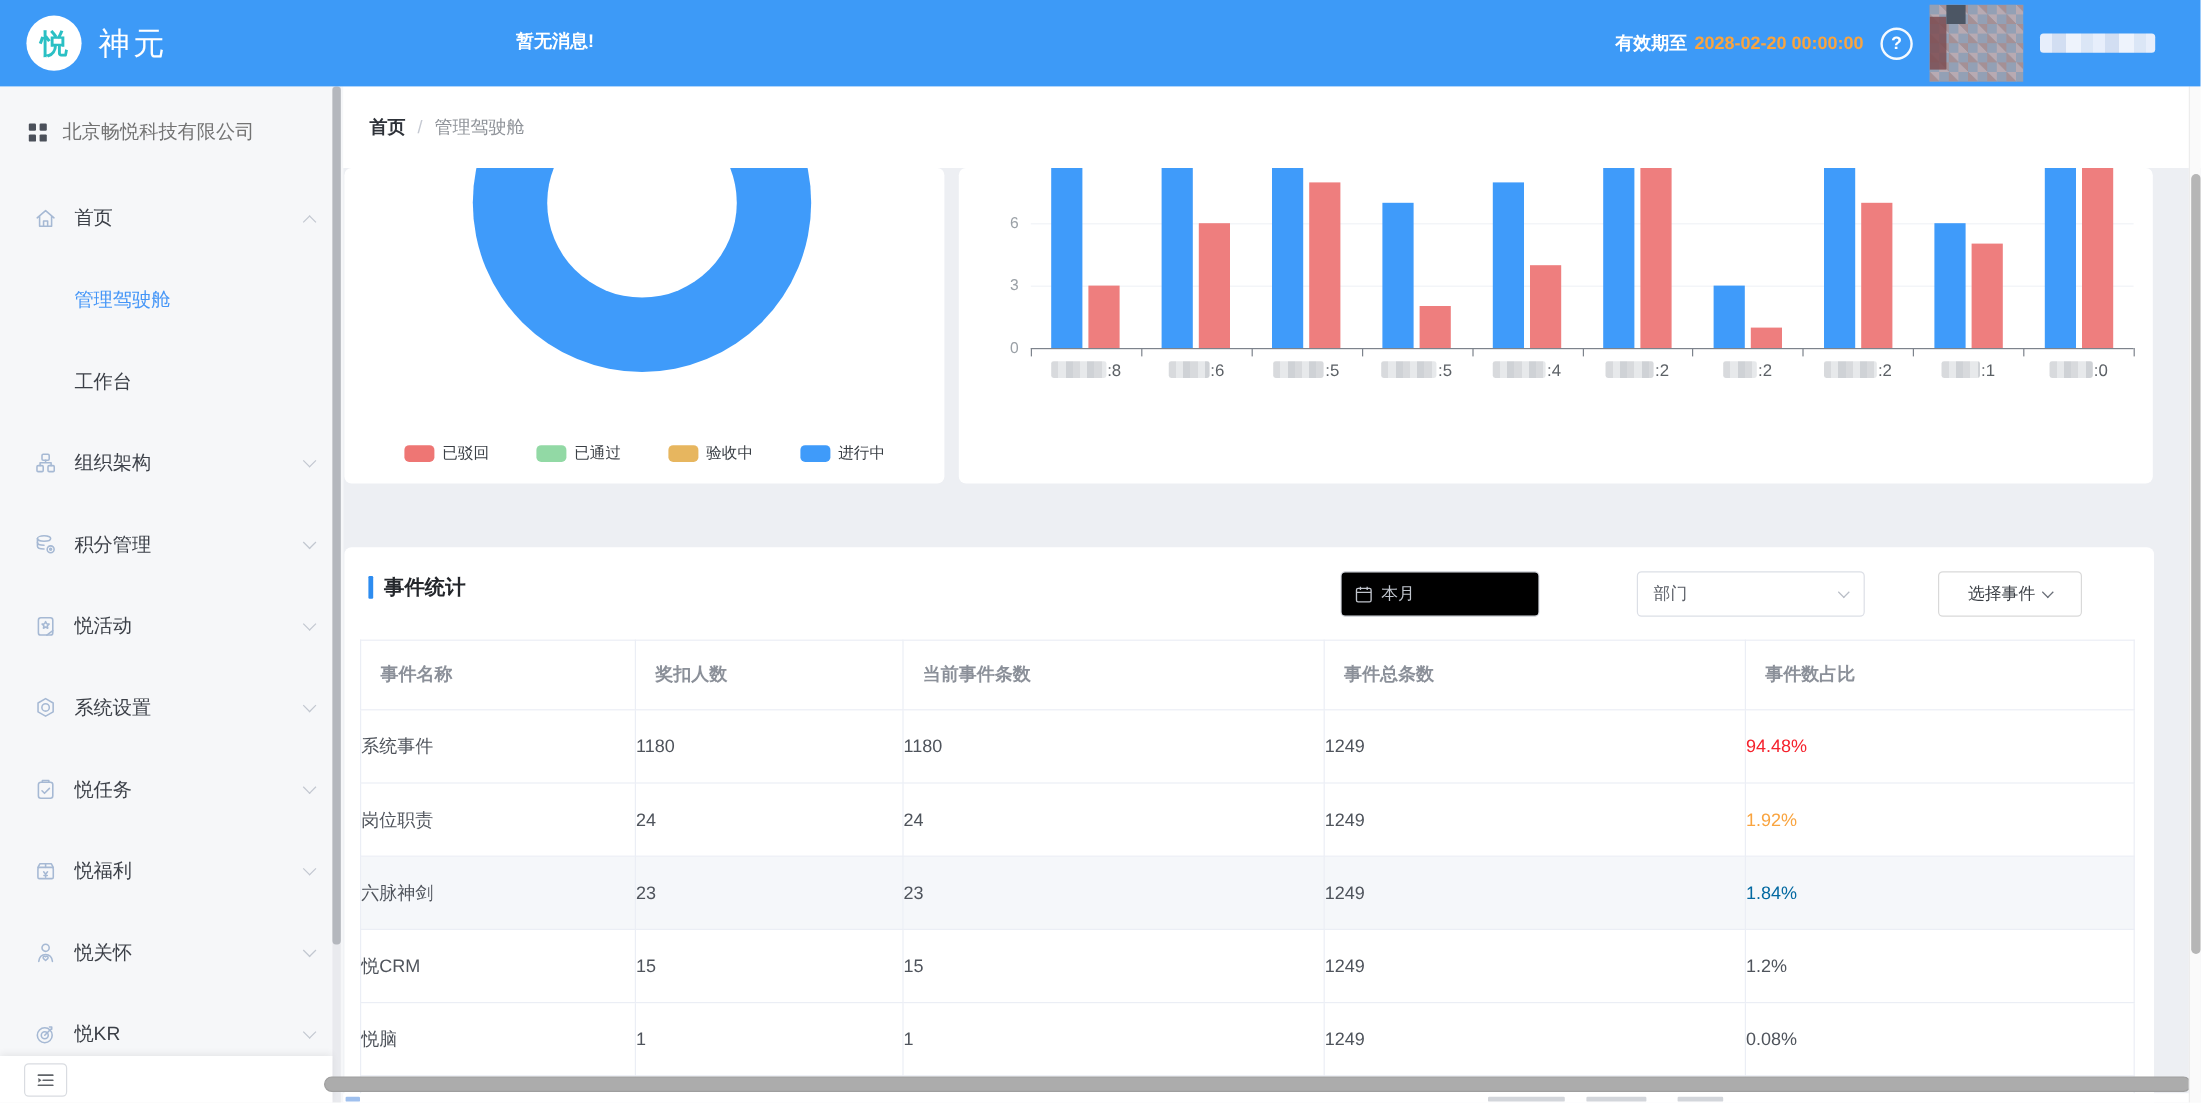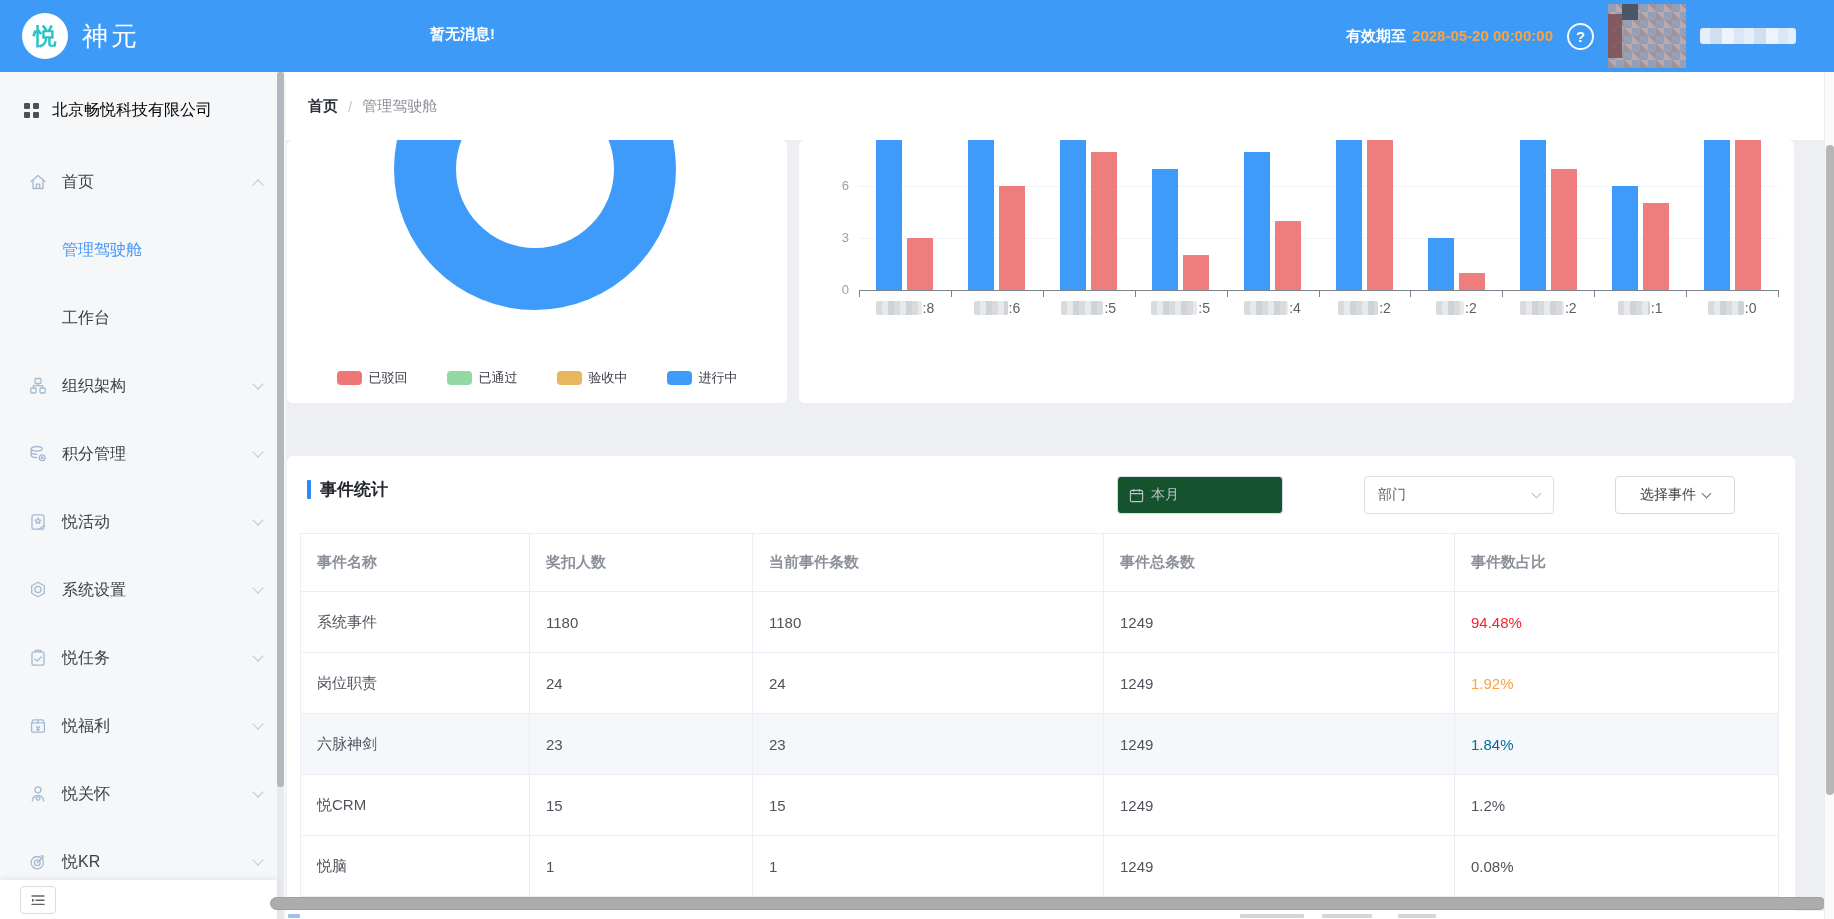--- a/index.html
+++ b/index.html
@@ -28,21 +28,21 @@
   .avatar-blur .a1 { position:absolute; left:0; top:10px; width:14px; height:44px; background:#7d4e52; opacity:.85; }
   .avatar-blur .a2 { position:absolute; left:14px; top:0; width:16px; height:16px; background:#4c5664; }
   .name-blur { width:96px; height:16px; border-radius:3px;
     background:repeating-linear-gradient(90deg,#e7eefb 0 10px,#d2def2 10px 22px,#eef3fc 22px 34px,#dbe6f6 34px 44px); }
 
   
   .sidebar { position:absolute; left:0; top:72px; width:286px; height:847px; background:#f6f7f9; z-index:20; }
   .side-scroll { position:absolute; left:277px; top:0; width:7px; height:847px; background:#e9eaee; }
   .side-scroll .thumb { position:absolute; left:0; top:0; width:7px; height:715px; background:#b4b7bd; border-radius:3px; }
   .company-row { height:76px; display:flex; align-items:center; padding-left:24px; gap:13px;
-                 color:#000000; font-size:16px; }
+                 color:#737373; font-size:16px; }
   .grid-icon { width:15px; height:15px; display:grid; grid-template-columns:6px 6px; grid-template-rows:6px 6px; gap:3px; }
   .grid-icon i { background:#4b505a; border-radius:1px; }
   .nav-item { height:68px; display:flex; align-items:center; padding-left:28px; padding-right:24px;
               font-size:16px; color:#3c4048; cursor:pointer; }
   .nav-item .icon { width:20px; height:20px; margin-right:14px; flex:0 0 auto; }
   .nav-item .icon svg { stroke:#a6b9d4; fill:none; stroke-width:1.3; stroke-linecap:round; stroke-linejoin:round; }
   .nav-item .chev { margin-left:auto; width:8px; height:8px; border-right:1.5px solid #c2c7d0;
                     border-bottom:1.5px solid #c2c7d0; transform:rotate(45deg); margin-top:-4px; }
   .nav-item .chev.up { transform:rotate(-135deg); margin-top:6px; }
   .nav-item.child { padding-left:62px; }
@@ -84,36 +84,36 @@
   .xlabs { position:absolute; left:60px; right:16px; top:160px; display:flex; }
   .xlab { flex:1; display:flex; align-items:center; justify-content:center; font-size:14px; color:#5c6166; }
   .blur-block { height:14px; border-radius:2px; display:inline-block; margin-right:1px;
     background:repeating-linear-gradient(90deg,#d8dadd 0 6px,#e7e9eb 6px 12px,#cfd2d6 12px 18px); }
 
   
   .stat-title { position:absolute; left:20px; top:22px; display:flex; align-items:center; gap:9px; }
   .stat-title .bar { width:4px; height:19px; background:#2d8cf0; border-radius:1px; }
   .stat-title .txt { font-size:17px; font-weight:bold; color:#23262b; }
   .date-input { position:absolute; left:830px; top:20px; width:166px; height:38px; border:1px solid #dcdfe6;
-                border-radius:4px; background:#14532d; display:flex; align-items:center; padding-left:11px; gap:7px; cursor:text; }
+                border-radius:4px; background:#000000; display:flex; align-items:center; padding-left:11px; gap:7px; cursor:text; }
   .date-input .ph { font-size:14px; color:#bfc4cc; }
   .dept-select { position:absolute; left:1077px; top:20px; width:190px; height:38px; border:1px solid #dcdfe6;
                  border-radius:4px; background:#fff; display:flex; align-items:center; justify-content:space-between;
                  padding:0 13px; cursor:pointer; }
   .dept-select .val { font-size:14px; color:#5a5e66; }
   .event-btn { position:absolute; left:1328px; top:20px; width:120px; height:38px; border:1px solid #d9d9d9;
                border-radius:4px; background:#fff; display:flex; align-items:center; justify-content:center; gap:7px; cursor:pointer; }
   .event-btn .txt { font-size:14px; color:#3c4046; }
   .chev-sm { width:7px; height:7px; border-right:1.3px solid #b9bec7; border-bottom:1.3px solid #b9bec7;
              transform:rotate(45deg); margin-top:-3px; }
   .event-btn .chev-sm { border-color:#6a6f78; }
   .stat-table { position:absolute; left:13px; top:77px; width:1478px; border-collapse:collapse; table-layout:fixed; }
   .stat-table th { height:58px; text-align:left; padding-left:16px; font-size:15px; font-weight:bold; color:#8b9099;
                    border:1px solid #ebeef5; background:#fff; }
-  .stat-table td { height:61px; padding-left:16px; font-size:15px; color:#4f545c; border:1px solid #ebeef5; background:#fff; }
+  .stat-table td { height:61px; font-size:15px; color:#4f545c; border:1px solid #ebeef5; background:#fff; }
   .stat-table tr.hl td { background:#f5f7fa; }
   .stat-table tr.footer td { height:16px; }
 
   
   .bottom-strip { position:absolute; left:286px; top:911px; width:1548px; height:8px; background:#fff; z-index:25; }
   .hscroll { position:absolute; left:270px; top:897px; width:1556px; height:13px; border-radius:7px;
              background:#acacac; border:1px solid #9e9e9e; z-index:26; cursor:pointer; }
   .vtrack { position:absolute; left:1824px; top:72px; width:10px; height:847px; background:#fafafa;
             border-left:1px solid #ededed; z-index:27; }
   .vthumb { position:absolute; left:1px; top:73px; width:8px; height:650px; background:#b6b6b6; border-radius:4px; cursor:pointer; }
@@ -125,21 +125,21 @@
 <div class="app">
 
   <div class="topbar">
     <div class="logo-circle">
       <span>悦</span>
     </div>
     <div class="app-name">神元</div>
     <div class="notice">暂无消息!</div>
     <div class="topbar-right">
       <div class="validity">
-        <span>有效期至</span><span class="date">2028-05-20 00:00:00</span>
+        <span>有效期至</span><span class="date">2028-02-20 00:00:00</span>
       </div>
       <div class="help-circle">
         <span>?</span>
       </div>
       <div class="avatar-blur">
         <div class="a1"></div>
         <div class="a2"></div>
       </div>
       <div class="name-blur"></div>
     </div>

